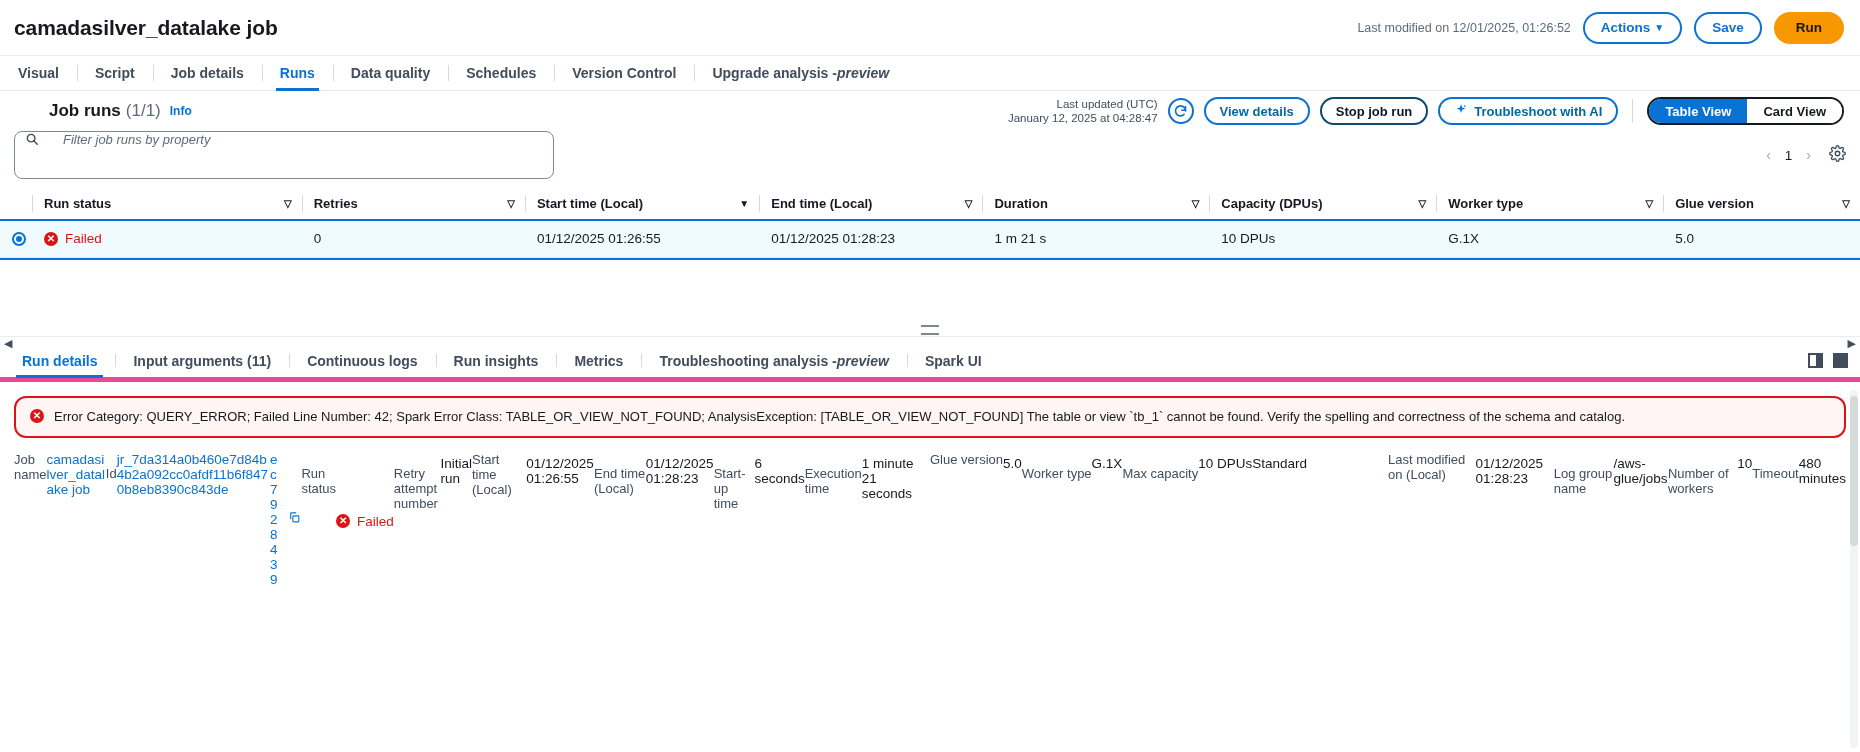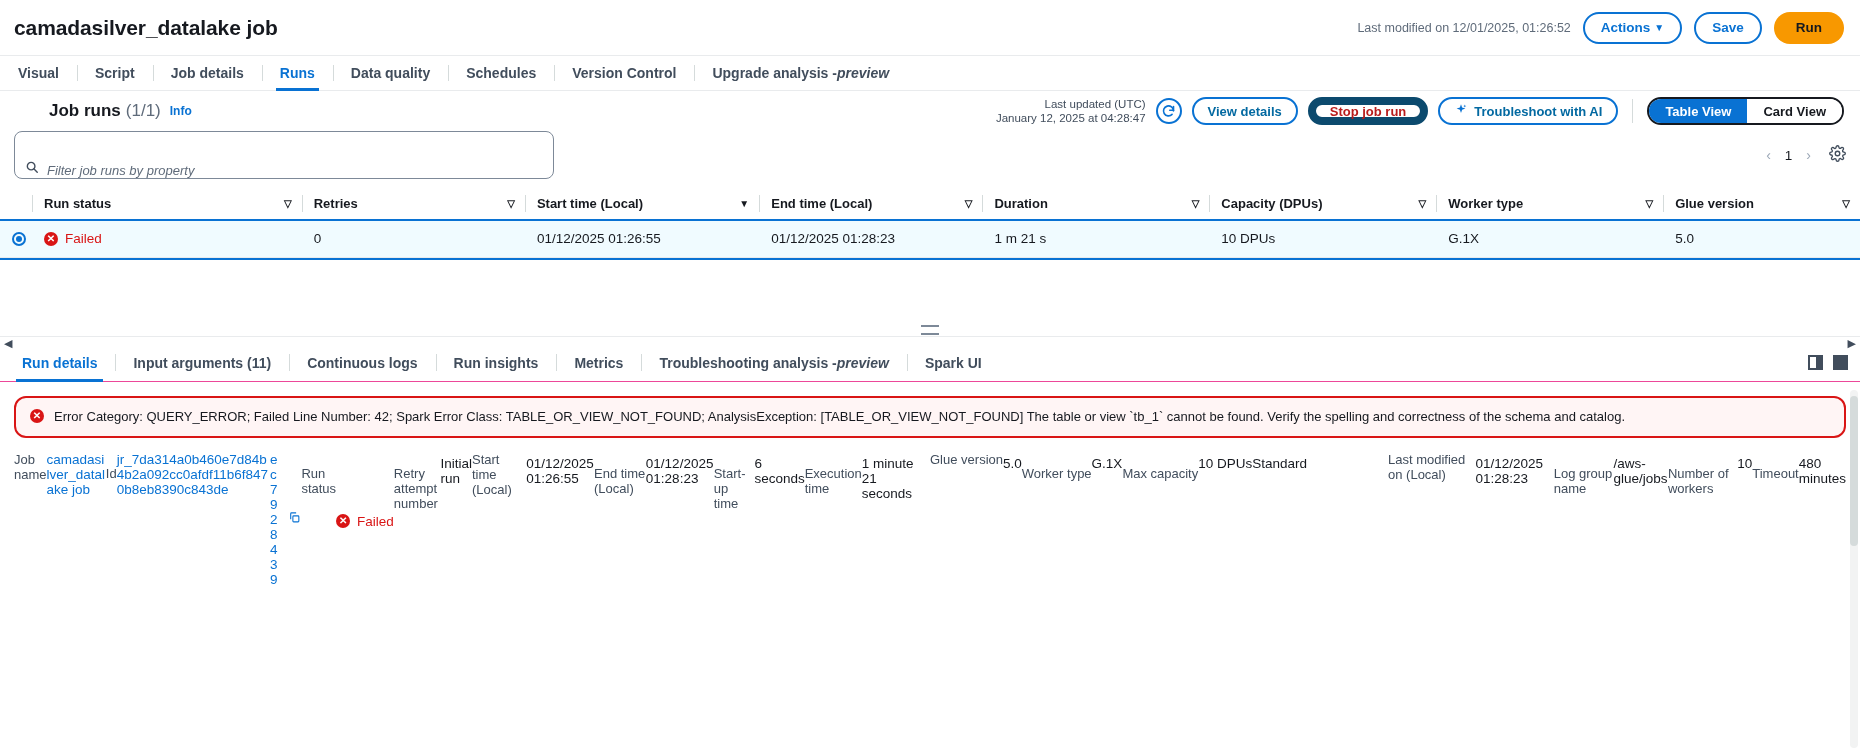--- a/index.html
+++ b/index.html
@@ -84,35 +84,35 @@
     border: 2px solid #0972d3; color: #0972d3;
     display: flex; align-items: center; justify-content: center;
     cursor: pointer; background: #fff; flex: 0 0 auto;
   }
   .btn-sm {
     height: 28px; padding: 0 14px; font-size: 13px; font-weight: bold;
     border-radius: 16px; display: inline-flex; align-items: center; gap: 6px;
     cursor: pointer; white-space: nowrap;
   }
   .btn-blue-outline { background:#fff; color:#0369a1; border:2px solid #0972d3; }
-  .btn-grey-outline { background:#fff; color:#b91c1c; border:8px solid #0c4a6e; cursor:default; }
+  .btn-grey-outline { background:#fff; color:#0f172a; border:2px solid #0c4a6e; cursor:default; }
   .divider-v { width:1px; height:24px; background:#d5dbdb; margin:0 4px; }
 
   .viewtoggle { display:flex; border:2px solid #16191f; border-radius:16px; overflow:hidden; height:28px; }
   .viewtoggle div {
     display:flex; align-items:center; padding:0 16px;
     font-size:13px; font-weight:bold; cursor:pointer; background:#fff; color:#16191f;
   }
   .viewtoggle div.sel { background:#0972d3; color:#fff; }
 
   
   .filter-row { padding: 0 14px; display:flex; align-items:center; }
   .search-box {
     width: 540px; height: 48px; border: 1px solid #7d8998; border-radius: 8px;
-    display: flex; align-items: flex-end; padding: 0 10px; gap: 8px; background:#fff;
+    display: flex; align-items: flex-start; padding: 0 10px; gap: 24px; background:#fff;
   }
   .search-box input {
     border: none; outline: none; flex: 1; font-size: 13px;
     font-family: "Liberation Sans", sans-serif; color:#16191f;
   }
   .search-box input::placeholder { color:#5f6b7a; font-style: italic; }
 
   .pager { margin-left:auto; display:flex; align-items:center; gap:10px; }
   .pager-arrow { color:#9ba7b6; font-size:14px; cursor:pointer; padding:0 4px;}
   .pager-num { font-size:13.5px; color:#16191f; }
@@ -157,21 +157,21 @@
   .split-scroll span { color:#414d5c; font-size:11px; }
   .grip {
     position:absolute; left:50%; transform:translateX(-50%); top:-12px;
     width:18px; height:10px; display:flex; flex-direction:column;
     justify-content:space-between; cursor:row-resize;
   }
   .grip i { display:block; height:2px; background:#7d8998; }
 
   
   .bottom-tabs {
-    height: 38px; display:flex; align-items:stretch; border-bottom:1px solid #ec4899;
+    height: 38px; display:flex; align-items:stretch; border-bottom:5px solid #ec4899;
     padding-left: 4px; position:relative;
   }
   .btab {
     display:flex; align-items:center; padding:0 18px; font-size:14px;
     font-weight:bold; color:#414d5c; cursor:pointer; position:relative;
   }
   .btab + .btab::before {
     content:""; position:absolute; left:0; top:10px; bottom:10px; width:1px; background:#d5dbdb;
   }
   .btab.active { color:#0972d3; }

